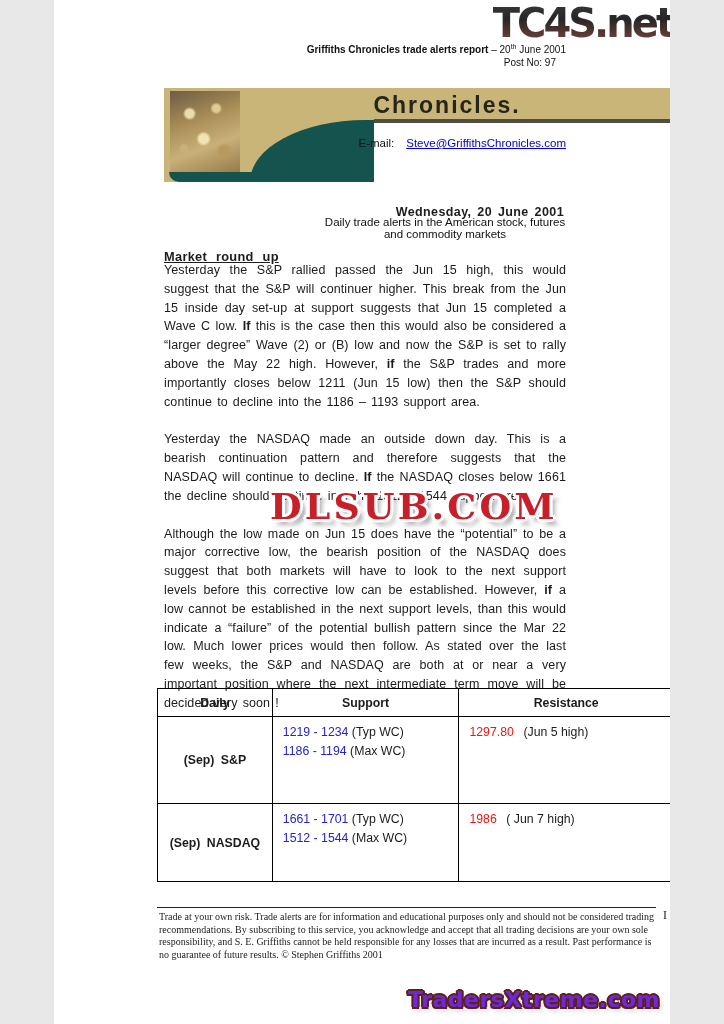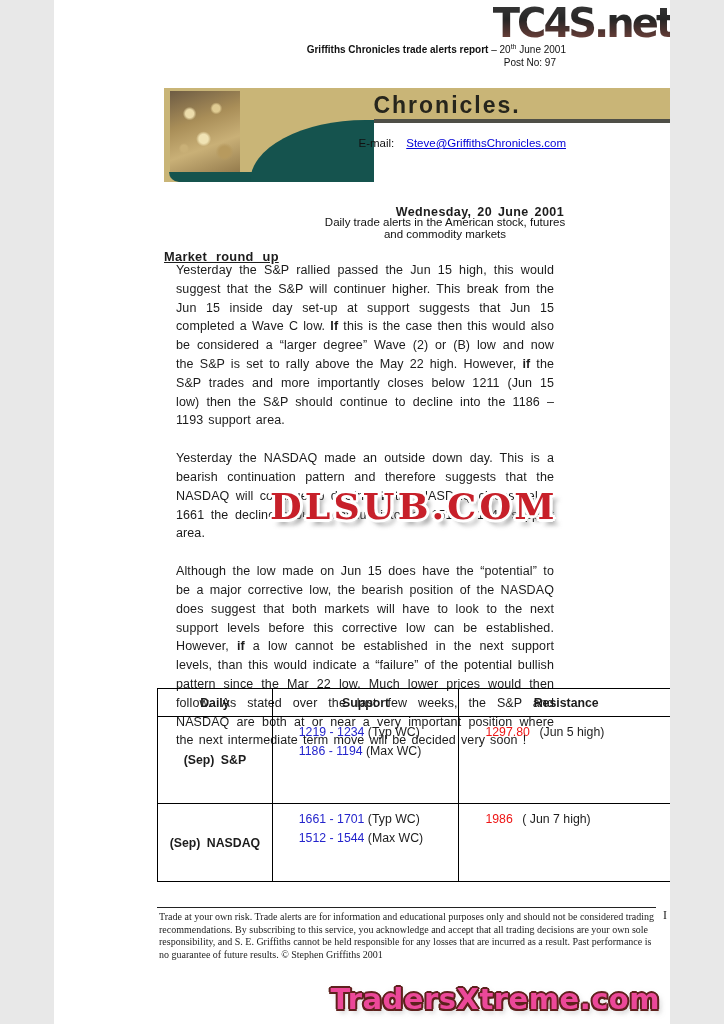--- a/index.html
+++ b/index.html
@@ -60,21 +60,21 @@
   .contact-label{color:#111;}
   .contact-link{color:#0000d6;text-decoration:underline;margin-left:12px;text-align:right;}
   .tagline{position:absolute;left:270px;right:104px;top:176px;text-align:center;font-size:11.5px;color:#111;margin-top:40px;}
   
   .date-line{position:absolute;right:106px;top:205px;font-size:12.5px;font-weight:bold;letter-spacing:.4px;word-spacing:2px;}
   .section-heading{
     position:absolute;left:110px;top:226px;font-size:12.8px;font-weight:bold;
     text-decoration:underline;word-spacing:5px;letter-spacing:.3px;margin-top:23px;
   }
   .article{position:absolute;left:110px;right:104px;top:261px;font-size:12.5px;line-height:18.8px;}
-  .article p{margin:0 12px 19px;text-align:justify;letter-spacing:.1px;word-spacing:1.5px;color:#1b1b1b;}
+  .article p{margin:0 0 19px;text-align:justify;letter-spacing:.1px;word-spacing:1.5px;color:#1b1b1b;}
   
   .watermark-dlsub{
     position:absolute;left:216px;top:483px;
     font-family:"DejaVu Serif",serif;font-weight:bold;font-size:35px;line-height:48px;
     letter-spacing:3px;color:#c7202a;transform:scaleX(1.04);transform-origin:left;
     text-shadow:
       -2px -2px 0 #fff,2px -2px 0 #fff,-2px 2px 0 #fff,2px 2px 0 #fff,
       0 -3px 0 #fff,0 3px 0 #fff,-3px 0 0 #fff,3px 0 0 #fff,
       5px 6px 4px rgba(110,110,110,.55);
   }
@@ -82,37 +82,37 @@
   .levels-table{
     position:absolute;left:103px;top:688px;width:517px;
     border-collapse:collapse;font-size:12.3px;
   }
   .levels-table th,.levels-table td{border:1px solid #000;}
   .levels-table th{height:25px;font-size:12.3px;text-align:center;font-weight:bold;}
   .col-market{width:115px;}
   .col-support{width:187px;}
   .col-resistance{width:215px;}
   td.market-cell{text-align:center;font-weight:bold;vertical-align:middle;word-spacing:3px;}
-  td.values-cell{vertical-align:top;padding:6px 26px;line-height:19px;}
+  td.values-cell{vertical-align:top;padding:6px 10px;line-height:19px;}
   .row-sp td{height:74px;}
   .row-nasdaq td{height:65px;}
   .blue{color:#2424cc;}
   .red{color:#ee1414;}
   
   .footer-rule{position:absolute;left:103px;top:907px;width:499px;border-top:1px solid #222;}
   .footer-disclaimer{
     position:absolute;left:105px;top:911px;width:496px;text-align:left;
     font-family:"Liberation Serif",serif;font-size:10px;line-height:12.6px;color:#222;
   }
   .page-marker{position:absolute;left:609px;top:908px;font-family:"Liberation Serif",serif;font-size:12px;color:#222;}
   
   .tradersxtreme-logo{
     position:absolute;right:10px;top:983px;
-    font-family:"DejaVu Sans",sans-serif;font-weight:bold;font-size:29px;line-height:33px;
-    letter-spacing:.5px;color:#ec4899;
+    font-family:"DejaVu Sans",sans-serif;font-weight:bold;font-size:22px;line-height:33px;
+    letter-spacing:.5px;color:#6d28d9;
     text-shadow:
       -1.5px -1.5px 0 #5e211d,1.5px -1.5px 0 #5e211d,-1.5px 1.5px 0 #5e211d,1.5px 1.5px 0 #5e211d,
       0 -2px 0 #5e211d,0 2px 0 #5e211d,-2px 0 0 #5e211d,2px 0 0 #5e211d,
       0 0 6px #ffffff,0 0 8px #f2f2f2,3px 4px 5px rgba(150,150,150,.5);
   }
 </style>
 </head>
 <body>
 
 <div class="page">

